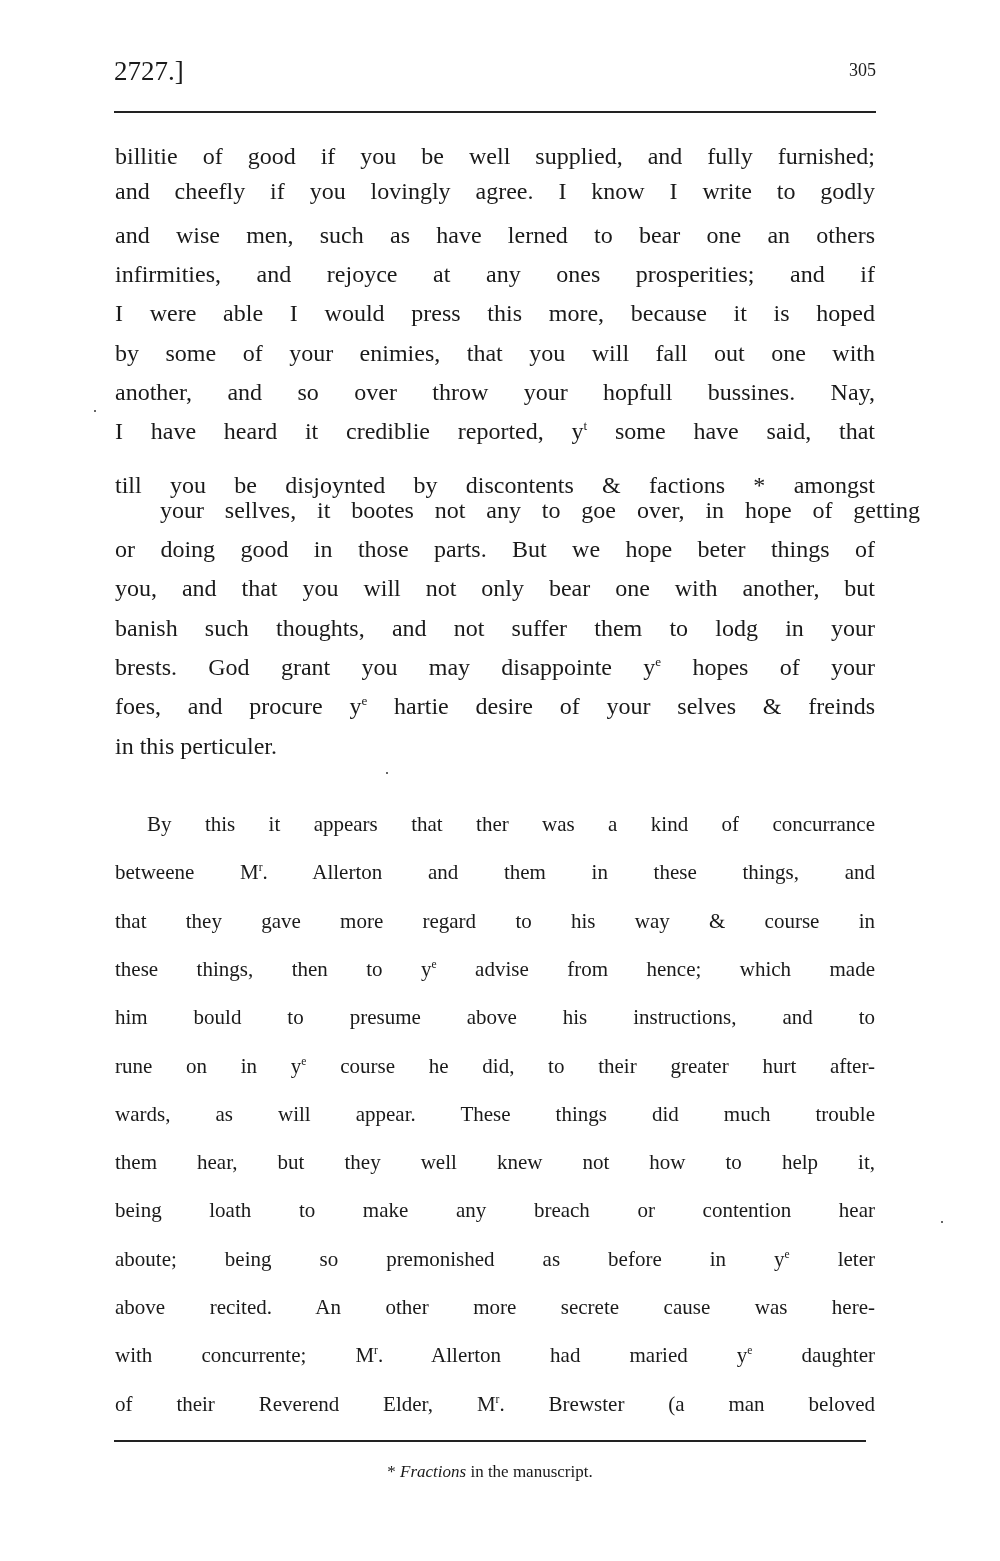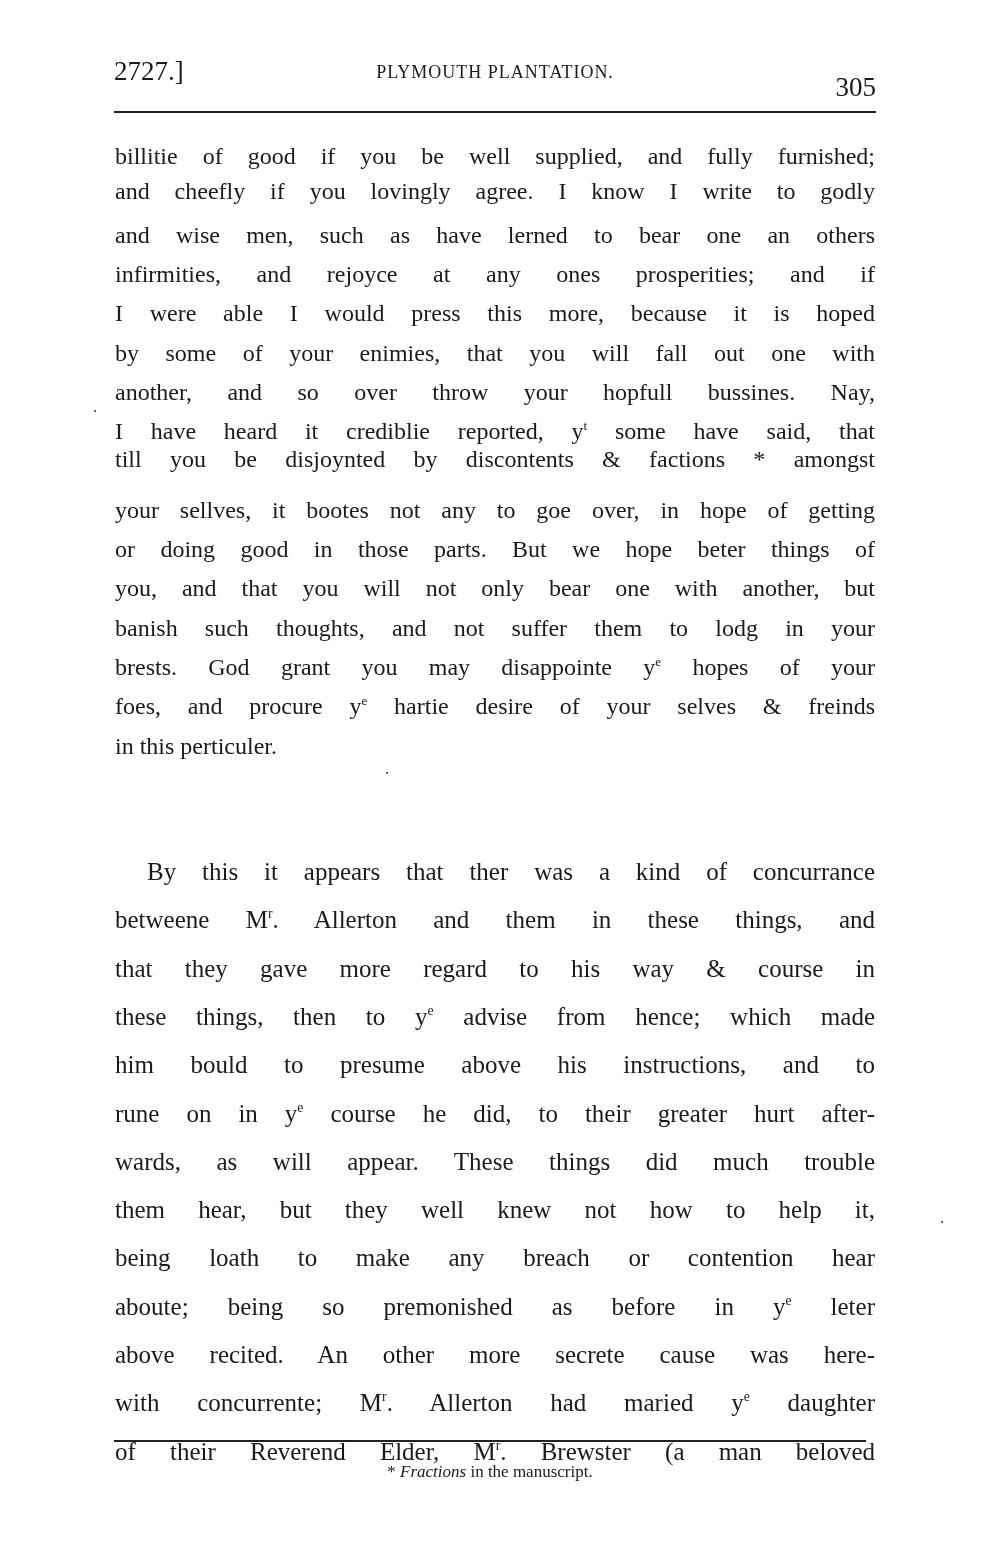--- a/index.html
+++ b/index.html
@@ -1,55 +1,54 @@
 <!DOCTYPE html>
 <html><head>
 <meta charset="utf-8">
 <style>
   html, body { margin: 0; padding: 0; background: #ffffff; }
   body { width: 1000px; height: 1561px; position: relative; overflow: hidden;
          font-family: "Liberation Serif", "DejaVu Serif", serif; color: #1a1a1a; }
   .header { position: absolute; top: 56px; left: 114px; width: 762px; height: 40px; }
   .hdr-left { position: absolute; left: 0; top: 0; font-size: 27px; }
   .hdr-center { position: absolute; left: 0; right: 0; text-align: center; top: 6px; font-size: 18px; letter-spacing: 1px; }
-  .hdr-right { position: absolute; right: 0; top: 16px; font-size: 27px; }
+  .hdr-right { position: absolute; right: 0; top: 4px; font-size: 18px; }
   .rule-top { position: absolute; top: 111px; left: 114px; width: 762px; height: 2px; background: #222; }
   .line { position: absolute; left: 115px; width: 760px; white-space: nowrap;
           text-align: justify; text-align-last: justify; }
   .quote .line { font-size: 24px; height: 30px; line-height: 30px; }
-  .narr .line { font-size: 25px; height: 36px; line-height: 36px; margin-top: 48px; }
+  .narr .line { font-size: 21px; height: 36px; line-height: 36px; }
   .line.last { text-align-last: left; }
   .indent { left: 147px; width: 728px; }
   sup { font-size: 0.55em; vertical-align: 0.7em; line-height: 0; }
   .rule-bottom { position: absolute; top: 1440px; left: 114px; width: 752px; height: 2px; background: #222; }
   .footnote { position: absolute; top: 1462px; left: 0; width: 980px; text-align: center; font-size: 17px; }
   .footnote i { font-style: italic; }
   .speck { position: absolute; width: 2px; height: 2px; background: #333; border-radius: 1px; }
 </style>
 </head>
 <body>
 
 <div class="header">
   <span class="hdr-left">2727.]</span>
-  <span class="hdr-center">PLYMOUTH PLANTATION.</span>
   <span class="hdr-right">305</span>
 </div>
 <div class="rule-top"></div>
 
 <div class="quote" id="quote">
     <div class="line" style="top: 141px;">billitie of good if you be well supplied, and fully furnished;</div>
     <div class="line" style="top: 176px;">and cheefly if you lovingly agree.  I know I write to godly</div>
     <div class="line" style="top: 219.6px;">and wise men, such as have lerned to bear one an others</div>
     <div class="line" style="top: 258.9px;">infirmities, and rejoyce at any ones prosperities; and if</div>
     <div class="line" style="top: 298.2px;">I were able I would press this more, because it is hoped</div>
     <div class="line" style="top: 337.5px;">by some of your enimies, that you will fall out one with</div>
     <div class="line" style="top: 376.8px;">another, and so over throw your hopfull bussines.  Nay,</div>
     <div class="line" style="top: 416.1px;">I have heard it crediblie reported, y<sup>t</sup> some have said, that</div>
-    <div class="line" style="top: 444px;">till you be disjoynted by discontents &amp; factions * amongst</div>
-    <div class="line" style="top: 494.7px;">your sellves, it bootes not any to goe over, in hope of getting</div>
+    <div class="line" style="top: 470px;">till you be disjoynted by discontents &amp; factions * amongst</div>
+    <div class="line" style="top: 494.7px; margin-left: 45px;">your sellves, it bootes not any to goe over, in hope of getting</div>
     <div class="line" style="top: 534px;">or doing good in those parts.  But we hope beter things of</div>
     <div class="line" style="top: 573.3px;">you, and that you will not only bear one with another, but</div>
     <div class="line" style="top: 612.6px;">banish such thoughts, and not suffer them to lodg in your</div>
     <div class="line" style="top: 651.9px;">brests.  God grant you may disappointe y<sup>e</sup> hopes of your</div>
     <div class="line" style="top: 691.2px;">foes, and procure y<sup>e</sup> hartie desire of your selves &amp; freinds</div>
     <div class="line last" style="top: 730.5px;">in this perticuler.</div>
   </div>
 <div class="narr" id="narr">
     <div class="line indent" style="top: 806px;">By this it appears that ther was a kind of concurrance</div>
     <div class="line" style="top: 854.3px;">betweene M<sup>r</sup>. Allerton and them in these things, and</div>

